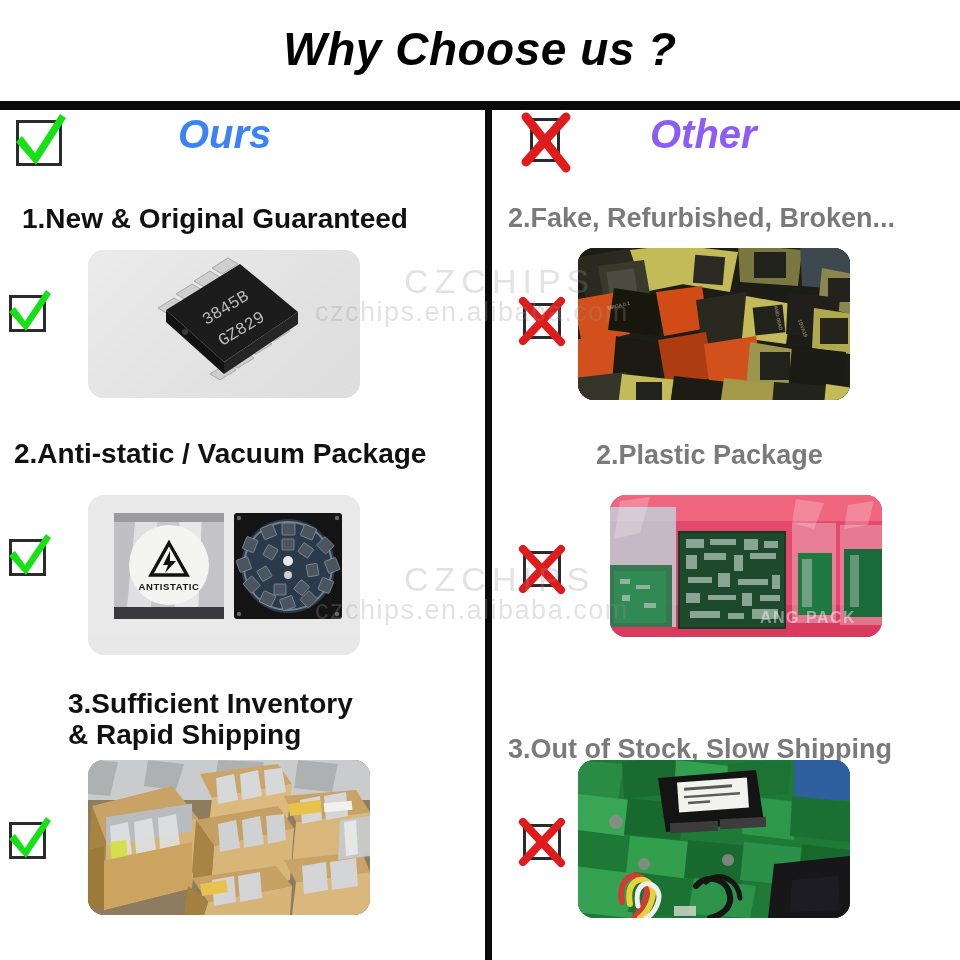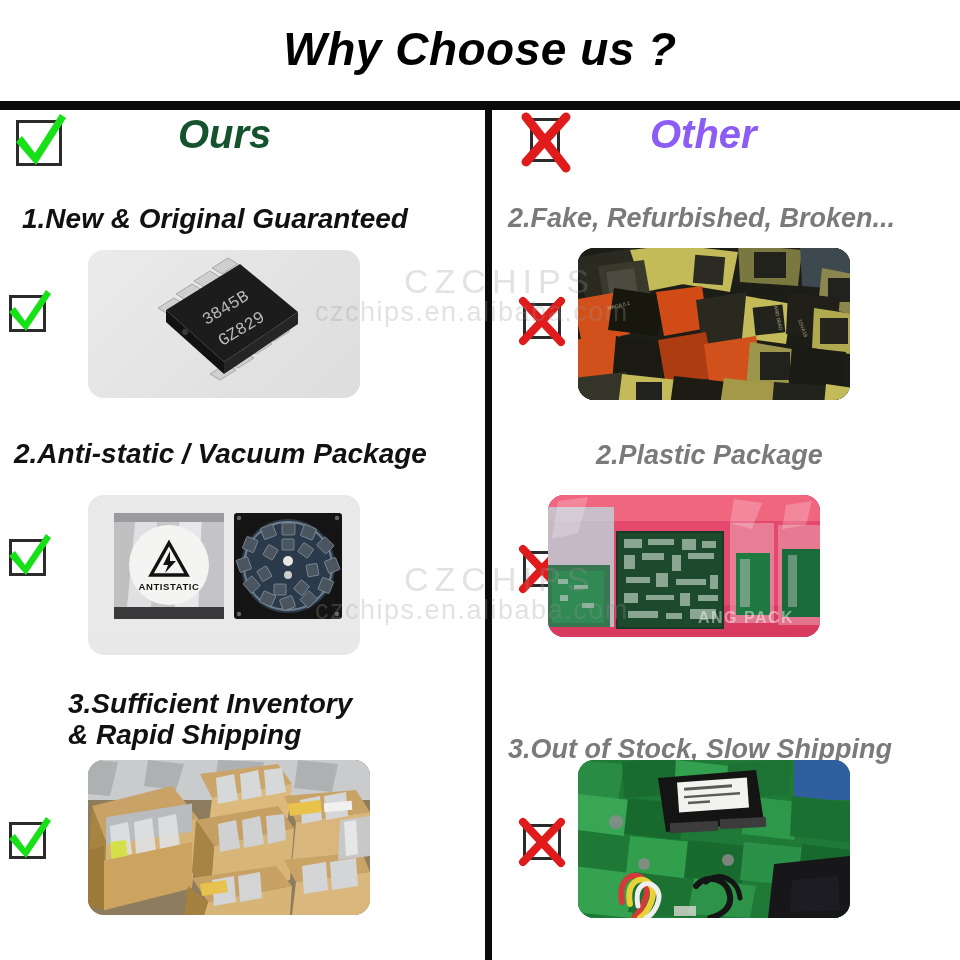--- a/index.html
+++ b/index.html
@@ -43,21 +43,21 @@
 
   
   .col-head {
     position: absolute;
     top: 112px;
     font-size: 40px;
     font-weight: 700;
     font-style: italic;
     font-family: "Liberation Sans", sans-serif;
   }
-  .col-head.ours  { left: 178px; color: #14532d; }
+  .col-head.ours  { left: 178px; color: #3b82f6; }
   .col-head.other { left: 650px; color: #8b5cf6; }
 
   
   .mark {
     position: absolute;
     width: 52px; height: 52px;
   }
   .mark .box {
     position: absolute;
     left: 6px; top: 8px;
@@ -68,21 +68,20 @@
   .mark svg { position: absolute; left: 0; top: 0; width: 52px; height: 52px; overflow: visible; }
 
   .mark.small { width: 48px; height: 48px; }
   .mark.small .box { left: 5px; top: 7px; width: 37px; height: 37px; border-width: 3px; }
   .mark.small svg { width: 48px; height: 48px; }
 
   
   .row-label {
     position: absolute;
     font-weight: 700;
-    font-style: italic;
     font-family: "Liberation Sans", sans-serif;
     line-height: 1.12;
     white-space: pre-line;
   }
   .row-label.left  { color: #111; }
   .row-label.right { color: #7a7a7a; }
 
   
   .photo {
     position: absolute;
@@ -307,21 +306,21 @@
       </g>
       <circle cx="200" cy="66" r="5" fill="#e7e7e7"></circle>
       <circle cx="200" cy="80" r="4" fill="#cfcfcf"></circle>
       <circle cx="249" cy="23" r="2.2" fill="#666"></circle>
       <circle cx="151" cy="23" r="2.2" fill="#666"></circle>
       <circle cx="249" cy="119" r="2.2" fill="#666"></circle>
       <circle cx="151" cy="119" r="2.2" fill="#666"></circle>
     </svg>
   </div>
 
-  <div class="photo" style="left:548px; top:495px; width:272px; height:142px; background:#d946ef;">
+  <div class="photo" style="left:610px; top:495px; width:272px; height:142px; background:#d946ef;">
     <svg class="abs" style="left:0;top:0;width:272px;height:142px;" viewBox="0 0 272 142">
       <rect width="272" height="142" fill="#e4486c"></rect>
       <rect x="0" y="0" width="272" height="26" fill="#f0667f"></rect>
       <rect x="0" y="110" width="272" height="32" fill="#d93a60"></rect>
 
       <rect x="0" y="12" width="66" height="120" fill="#bfd4dd" opacity="0.8"></rect>
       <rect x="0" y="70" width="62" height="62" fill="#1d6b3c" opacity="0.85"></rect>
       <g fill="#2f8f55" opacity="0.8">
         <rect x="4" y="76" width="52" height="52"></rect>
       </g>

